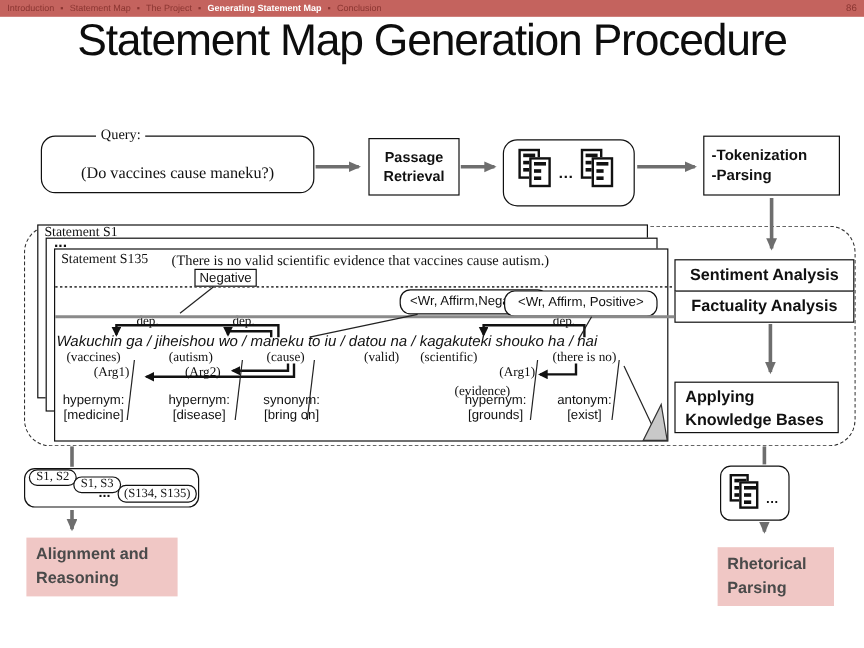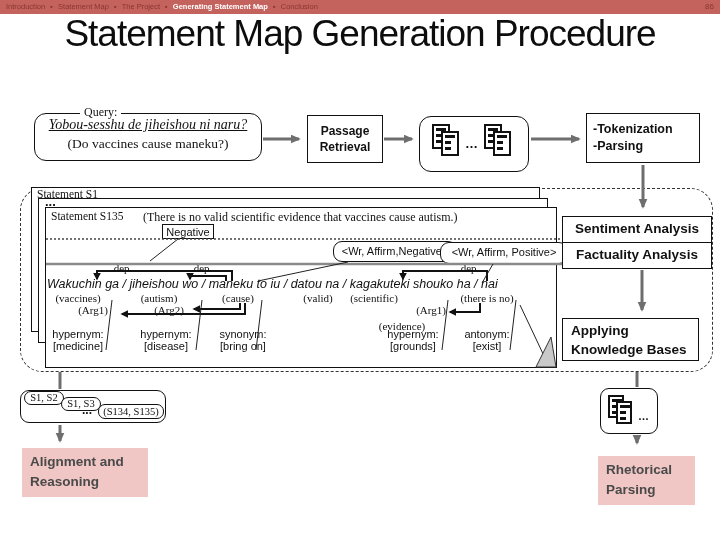--- a/index.html
+++ b/index.html
@@ -93,21 +93,20 @@
     </div>
     <div class="pagenum">86</div>
   </div>
 
   <div class="title">Statement Map Generation Procedure</div>
 
   <div class="dashed"></div>
 
   <div class="box querybox"></div>
   <div class="lbl serif querylabel">Query:</div>
-  <div class="lbl serif queryja">Yobou-sesshu de jiheishou ni naru?</div>
   <div class="lbl serif queryen">(Do vaccines cause maneku?)</div>
 
   <div class="box prbox">
     <span>Passage</span>
     <span>Retrieval</span>
   </div>
 
   <div class="box docgroup"></div>
   <div class="docpage" style="left:432px;top:124px;"></div>
   <div class="docpage" style="left:441px;top:131px;"></div>
@@ -123,21 +122,21 @@
   <div class="thinbox s1box"></div>
   <div class="lbl serif stlabel" style="left:37px;top:188px;text-align:right;">Statement S1</div>
   <div class="thinbox sdotsbox"></div>
   <div class="lbl" style="left:45px;top:194px;font-weight:bold;font-size:13px;">...</div>
   <div class="thinbox s135box"></div>
   <div class="lbl serif stlabel" style="left:51px;top:210px;">Statement S135</div>
   <div class="lbl serif" style="left:143px;top:210px;font-size:12px;">(There is no valid scientific evidence that vaccines cause autism.)</div>
   <div class="negbox">Negative</div>
 
   <div class="bubble" style="left:333px;top:241px;width:124px;height:21px;line-height:18px;">&lt;Wr, Affirm,Negative&gt;</div>
-  <div class="bubble" style="left:420px;top:242px;width:128px;height:22px;line-height:19px;margin-left:20px;">&lt;Wr, Affirm, Positive&gt;</div>
+  <div class="bubble" style="left:420px;top:242px;width:128px;height:22px;line-height:19px;">&lt;Wr, Affirm, Positive&gt;</div>
 
   <div class="lbl serif dep" style="left:108px;top:262px;">dep.</div>
   <div class="lbl serif dep" style="left:188px;top:262px;">dep.</div>
   <div class="lbl serif dep" style="left:455px;top:262px;">dep.</div>
 
   <div class="lbl sentence">Wakuchin ga / jiheishou wo / maneku to iu / datou na / kagakuteki shouko ha / nai</div>
   <div class="gloss serif" style="left:78px;">(vaccines)</div>
   <div class="gloss serif" style="left:159px;">(autism)</div>
   <div class="gloss serif" style="left:238px;">(cause)</div>
   <div class="gloss serif" style="left:318px;">(valid)</div>

